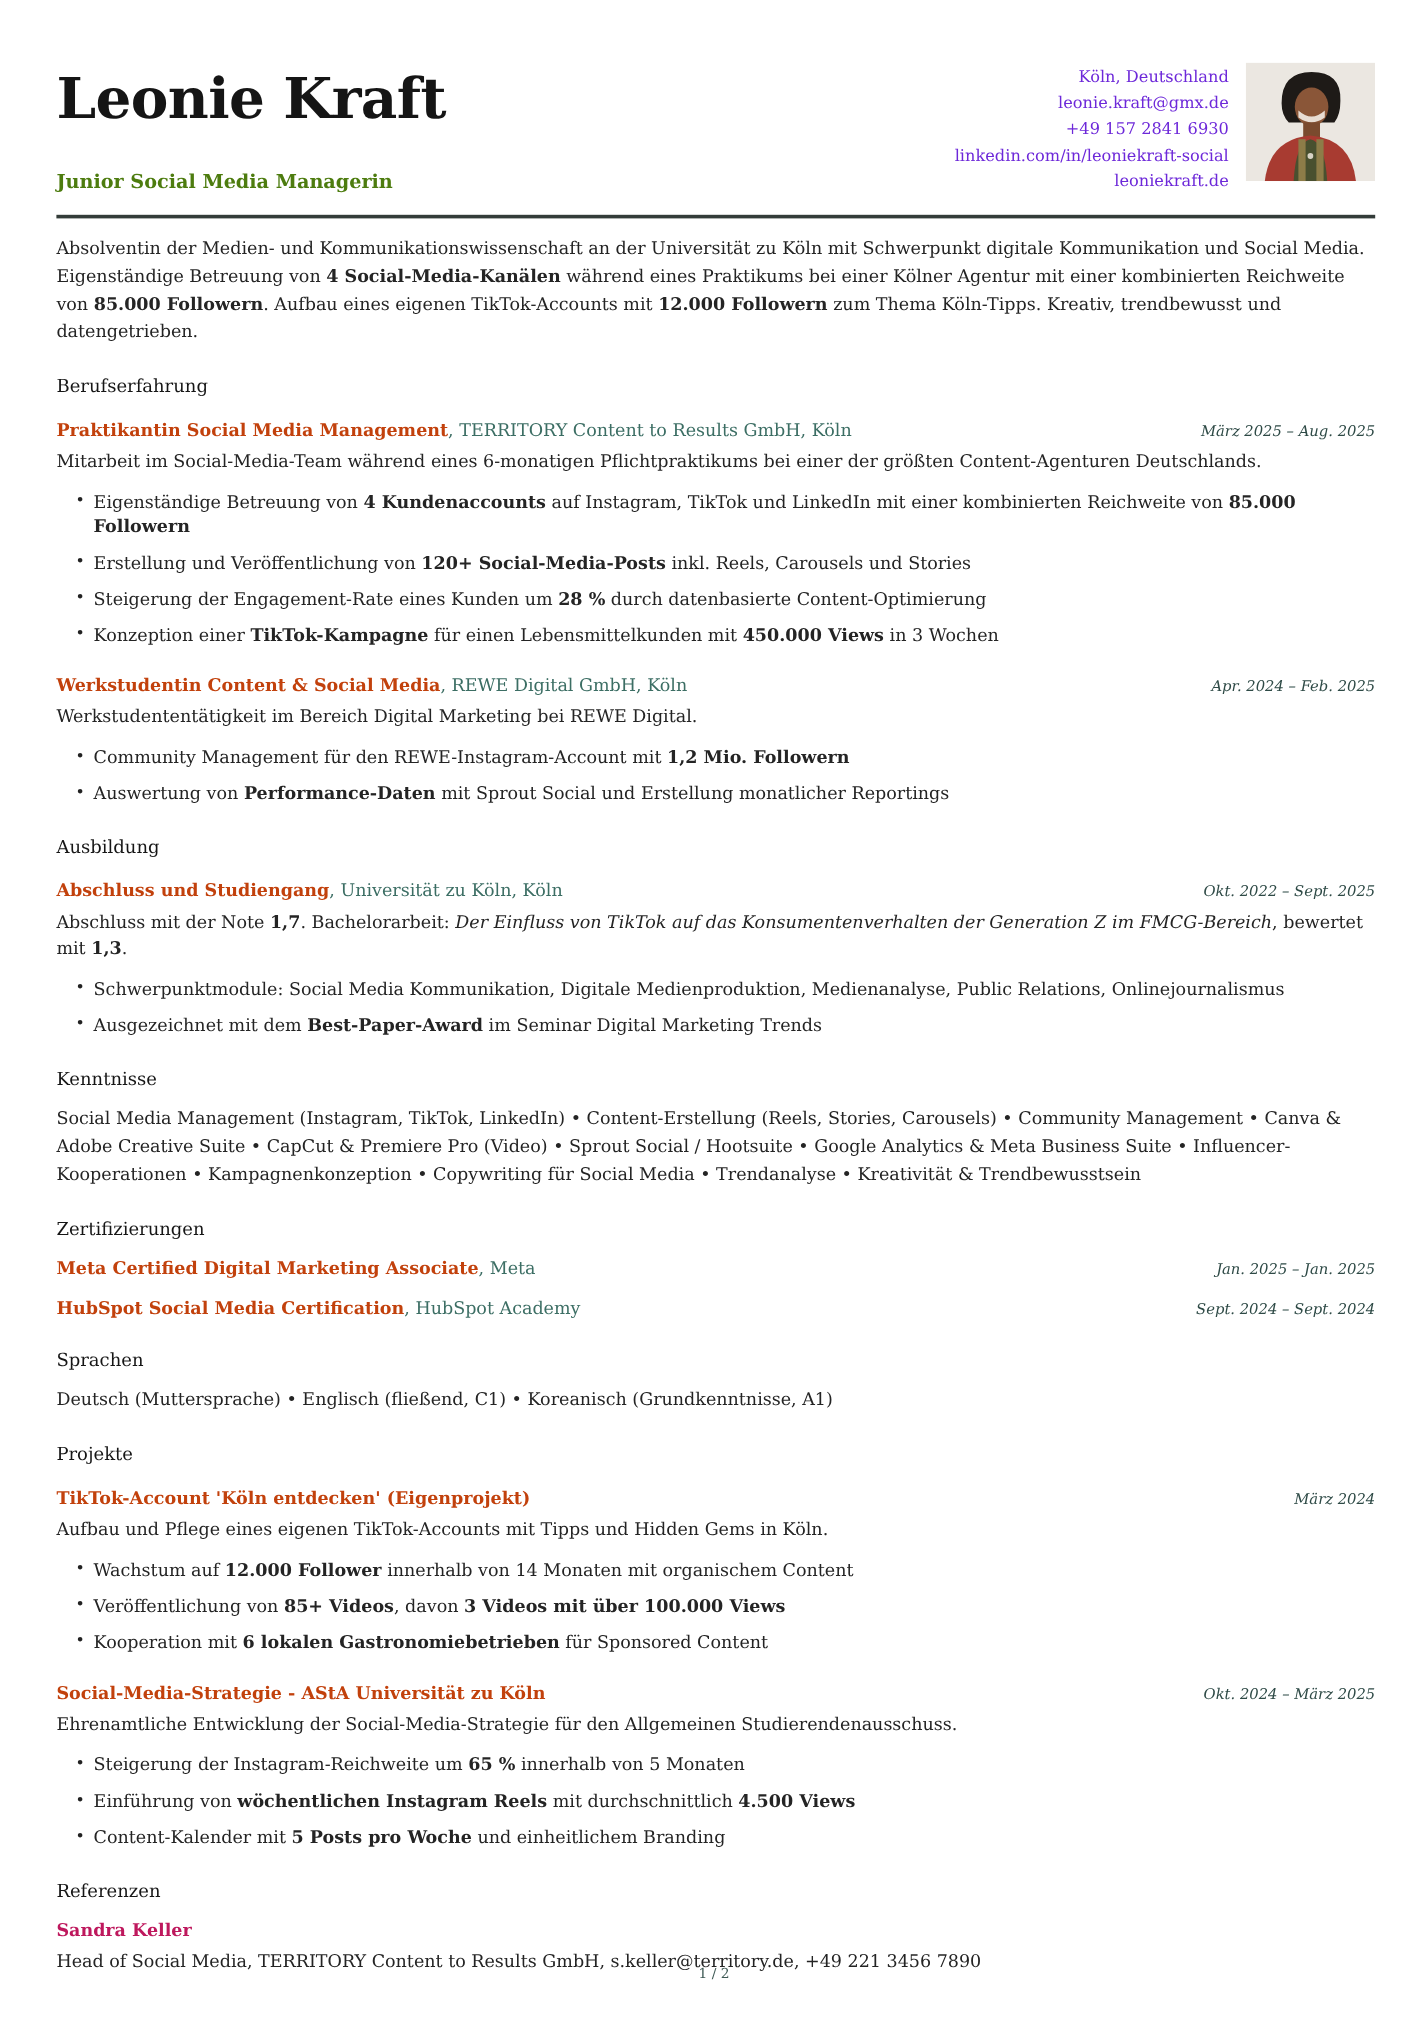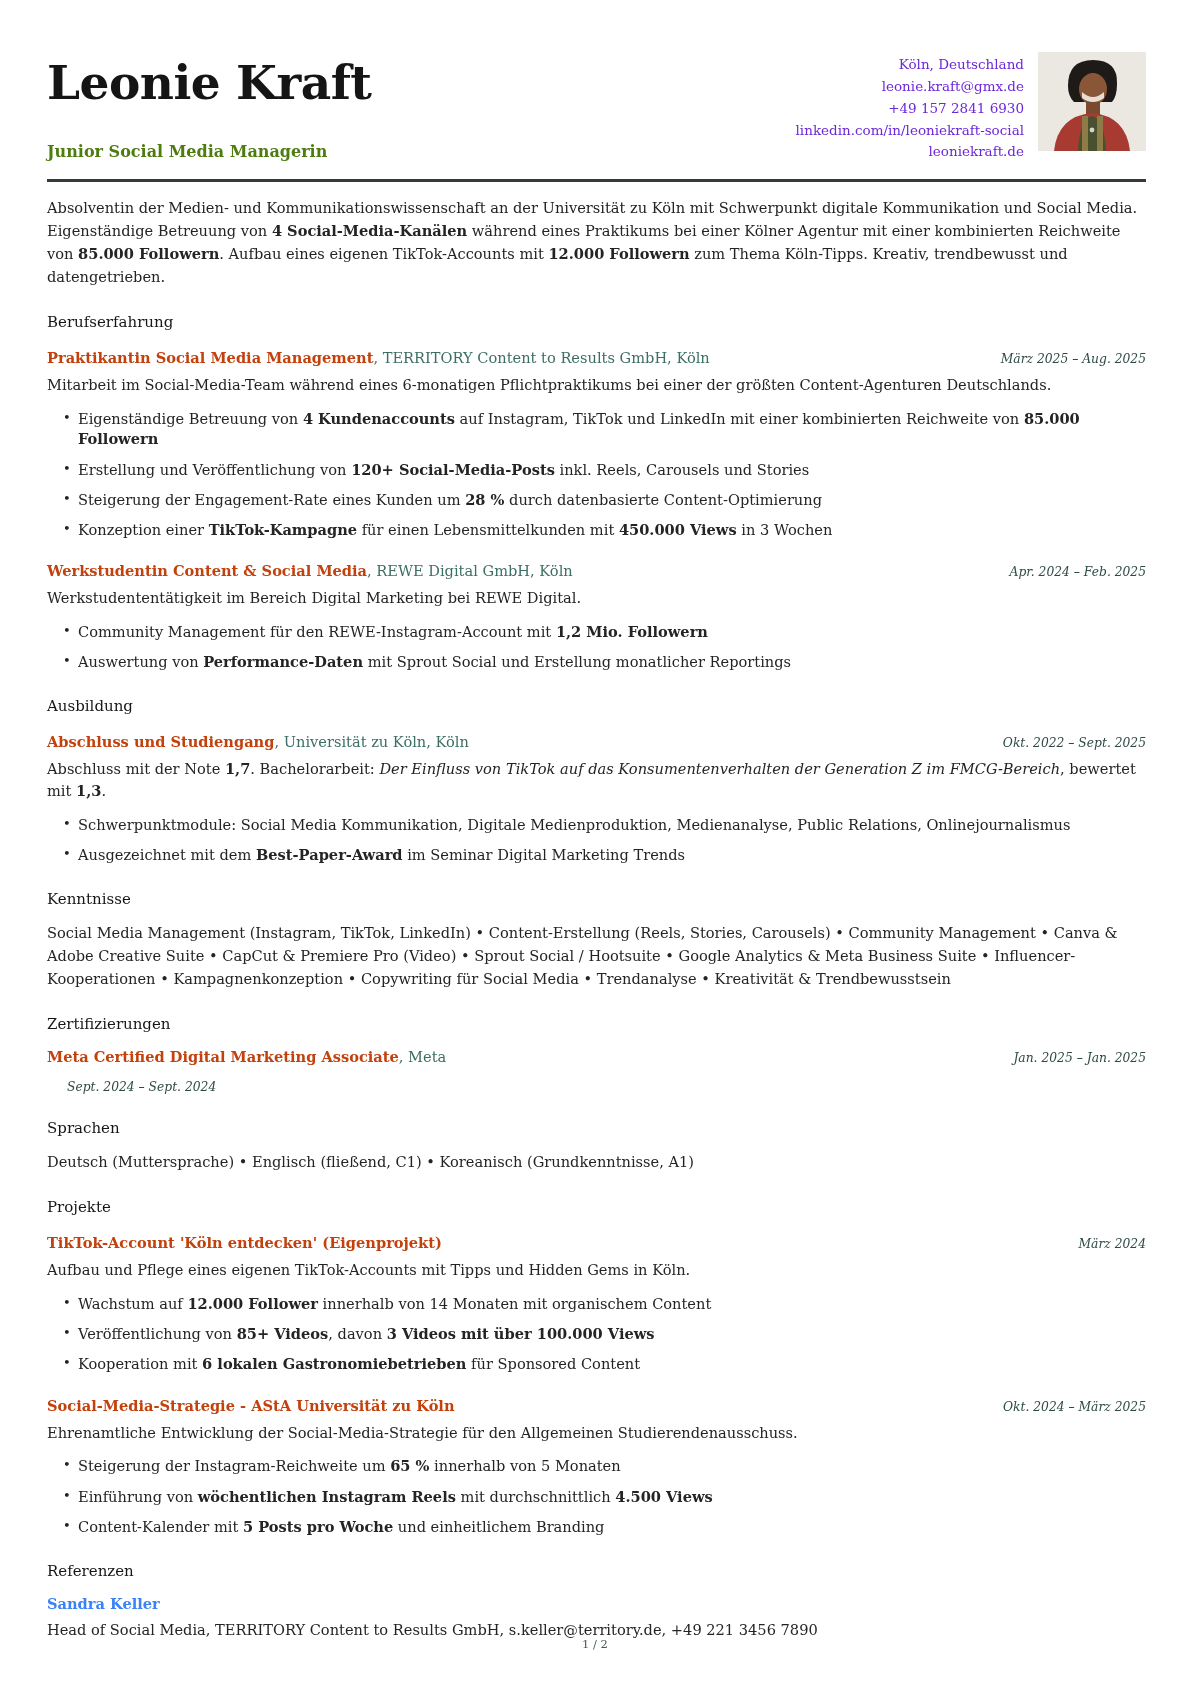--- a/index.html
+++ b/index.html
@@ -60,21 +60,21 @@
   ul.bullets li::before {
     content: "\2022";
     position: absolute;
     left: 0;
     top: 0;
     color: #222222;
     font-size: 13px;
   }
   .paragraph { margin-top: 13px; font-size: 14.6px; line-height: 1.58; color: #242424; }
   .cert-entry { margin-top: 14px; }
-  .ref-name { margin-top: 15px; font-size: 14.6px; font-weight: 700; color: #3b82f6; }
+  .ref-name { margin-top: 15px; font-size: 14.6px; font-weight: 700; color: #be185d; }
   .ref-details { margin-top: 9px; font-size: 14.6px; color: #242424; }
   
   .footer {
     position: absolute;
     left: 0; right: 0;
     bottom: 32px;
     text-align: center;
     font-size: 11.5px;
     color: #3f5a55;
   }
@@ -173,20 +173,21 @@
 
   <section class="section">
     <h2 class="section-heading">Zertifizierungen</h2>
 
     <div class="entry-head cert-entry">
       <div><span class="entry-title">Meta Certified Digital Marketing Associate</span><span class="entry-company">, Meta</span></div>
       <span class="entry-date">Jan. 2025 – Jan. 2025</span>
     </div>
 
     <div class="entry-head cert-entry">
+      <div><span class="entry-title">HubSpot Social Media Certification</span><span class="entry-company">, HubSpot Academy</span></div>
       <span class="entry-date">Sept. 2024 – Sept. 2024</span>
     </div>
   </section>
 
   <section class="section">
     <h2 class="section-heading">Sprachen</h2>
     <p class="paragraph">Deutsch (Muttersprache) • Englisch (fließend, C1) • Koreanisch (Grundkenntnisse, A1)</p>
   </section>
 
   <section class="section">

